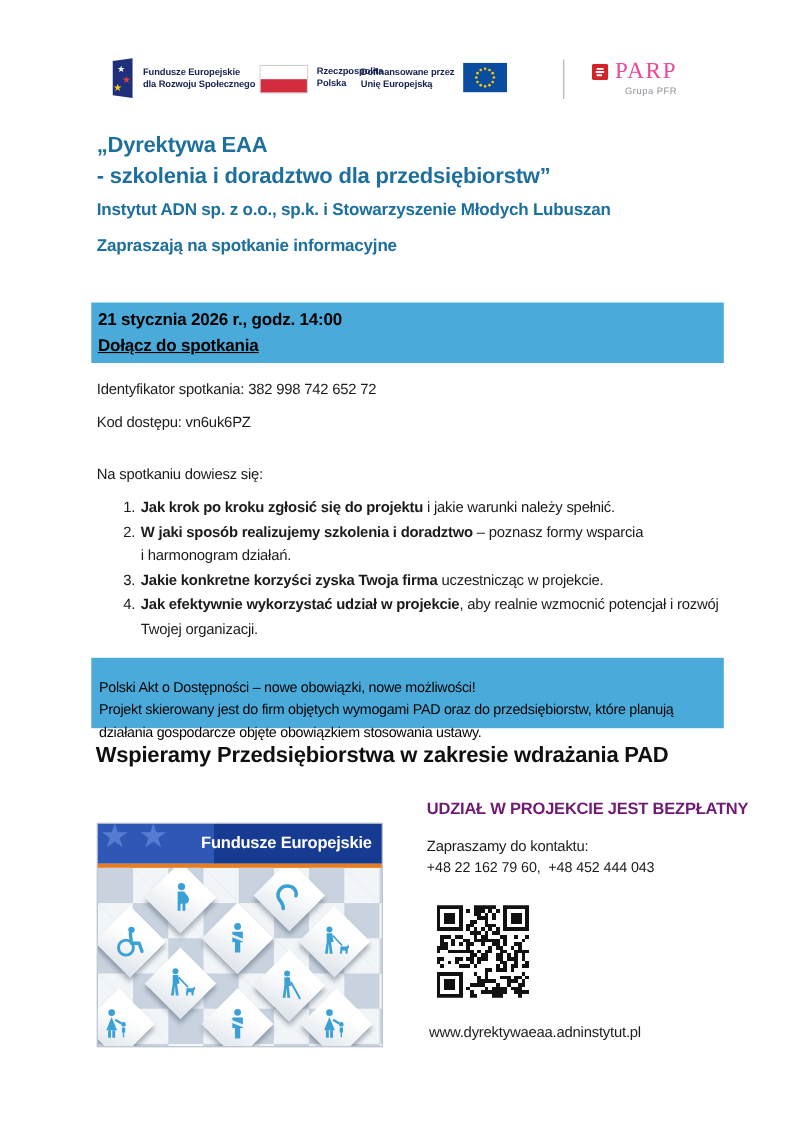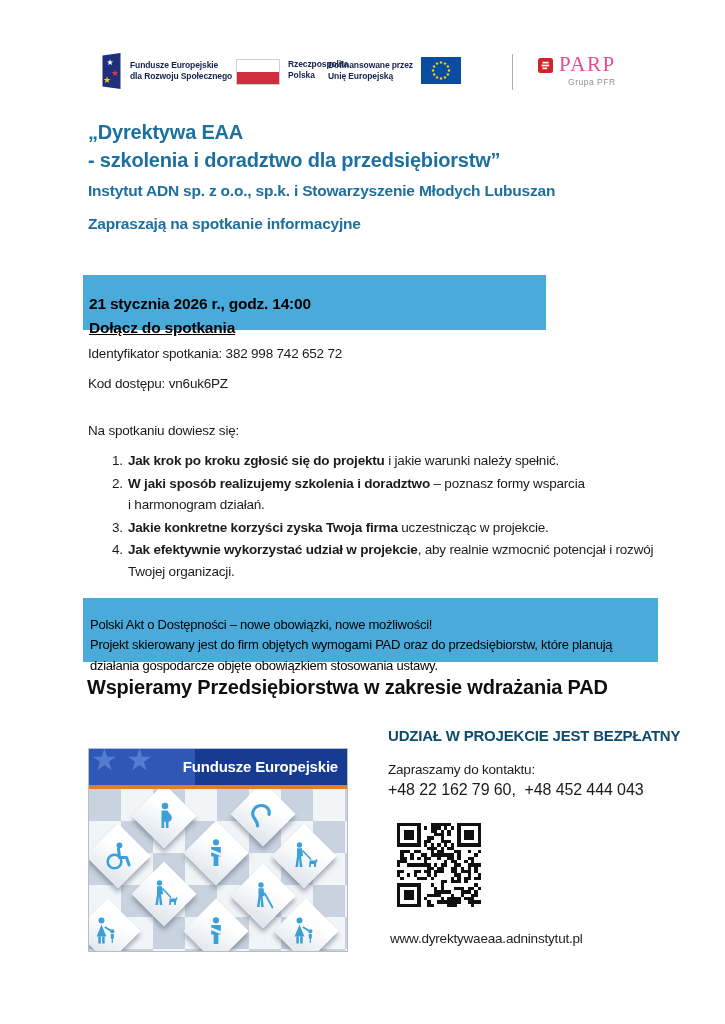--- a/index.html
+++ b/index.html
@@ -23,21 +23,21 @@
   .parp-sub{font-size:8.5px;color:#8d9196;letter-spacing:.5px;text-align:right;margin-top:3px}
 
   
   .title-block{left:88px;top:118px}
   .h1{font-size:20px;font-weight:700;color:#1d6f9e;line-height:28px;letter-spacing:-.2px}
   .org{margin-top:8px;font-size:15.5px;font-weight:700;color:#1d6f9e;letter-spacing:-.2px}
   .invite{margin-top:15px;font-size:15.5px;font-weight:700;color:#1d6f9e;letter-spacing:-.2px}
 
   
   .banner{background:#4aabdb;color:#000}
-  .banner1{left:83px;top:275px;width:463px;height:55px;padding:16px 0 0 6px}
+  .banner1{left:83px;top:275px;width:575px;height:55px;padding:3px 0 0 6px}
   .banner1 .date{font-size:15.5px;font-weight:700;line-height:25px;letter-spacing:-.2px}
   .join{display:inline-block;font-size:15.5px;font-weight:700;line-height:24px;letter-spacing:-.2px;
         color:#000;text-decoration:underline;cursor:pointer}
   .meeting-id{left:88px;top:346px;font-size:13.5px;letter-spacing:-.2px}
   .meeting-code{left:88px;top:376px;font-size:13.5px;letter-spacing:-.2px}
 
   
   .agenda-intro{left:88px;top:423px;font-size:13.5px;letter-spacing:-.2px}
   .agenda-list{left:88px;top:450px;width:572px;list-style:none}
   .agenda-list li{display:flex;font-size:13.5px;line-height:21.5px;letter-spacing:-.2px;margin-bottom:1px}
@@ -62,23 +62,23 @@
      background-image:
        linear-gradient(45deg,#f2f5f8 25%,transparent 25%,transparent 75%,#f2f5f8 75%),
        linear-gradient(45deg,#f2f5f8 25%,transparent 25%,transparent 75%,#f2f5f8 75%);
      background-size:64px 64px;background-position:0 0,32px 32px}
   .tile{position:absolute;width:46px;height:46px;display:flex;align-items:center;justify-content:center;
      background:linear-gradient(160deg,#ffffff 35%,#dde3ea);transform:rotate(45deg);
      box-shadow:3px 3px 5px rgba(70,85,105,.45)}
   .tile svg{transform:rotate(-45deg)}
 
   
-  .free-label{left:388px;top:727px;font-size:15px;font-weight:700;color:#0c4a6e;letter-spacing:-.2px}
+  .free-label{left:388px;top:727px;font-size:15px;font-weight:700;color:#701a75;letter-spacing:-.2px}
   .contact-invite{left:388px;top:762px;font-size:13.5px;letter-spacing:-.2px}
-  .contact-phones{left:388px;top:781px;font-size:16px;letter-spacing:-.1px}
+  .contact-phones{left:388px;top:781px;font-size:13px;letter-spacing:-.1px}
   .qr{left:397px;top:823px;width:84px;height:84px}
   .website{left:390px;top:931px;font-size:13.5px;letter-spacing:-.2px}
 </style>
 </head>
 <body>
 
 <div class="page">
 
   <div class="abs fe-logo">
     <svg width="24" height="38" viewBox="0 0 24 38">

